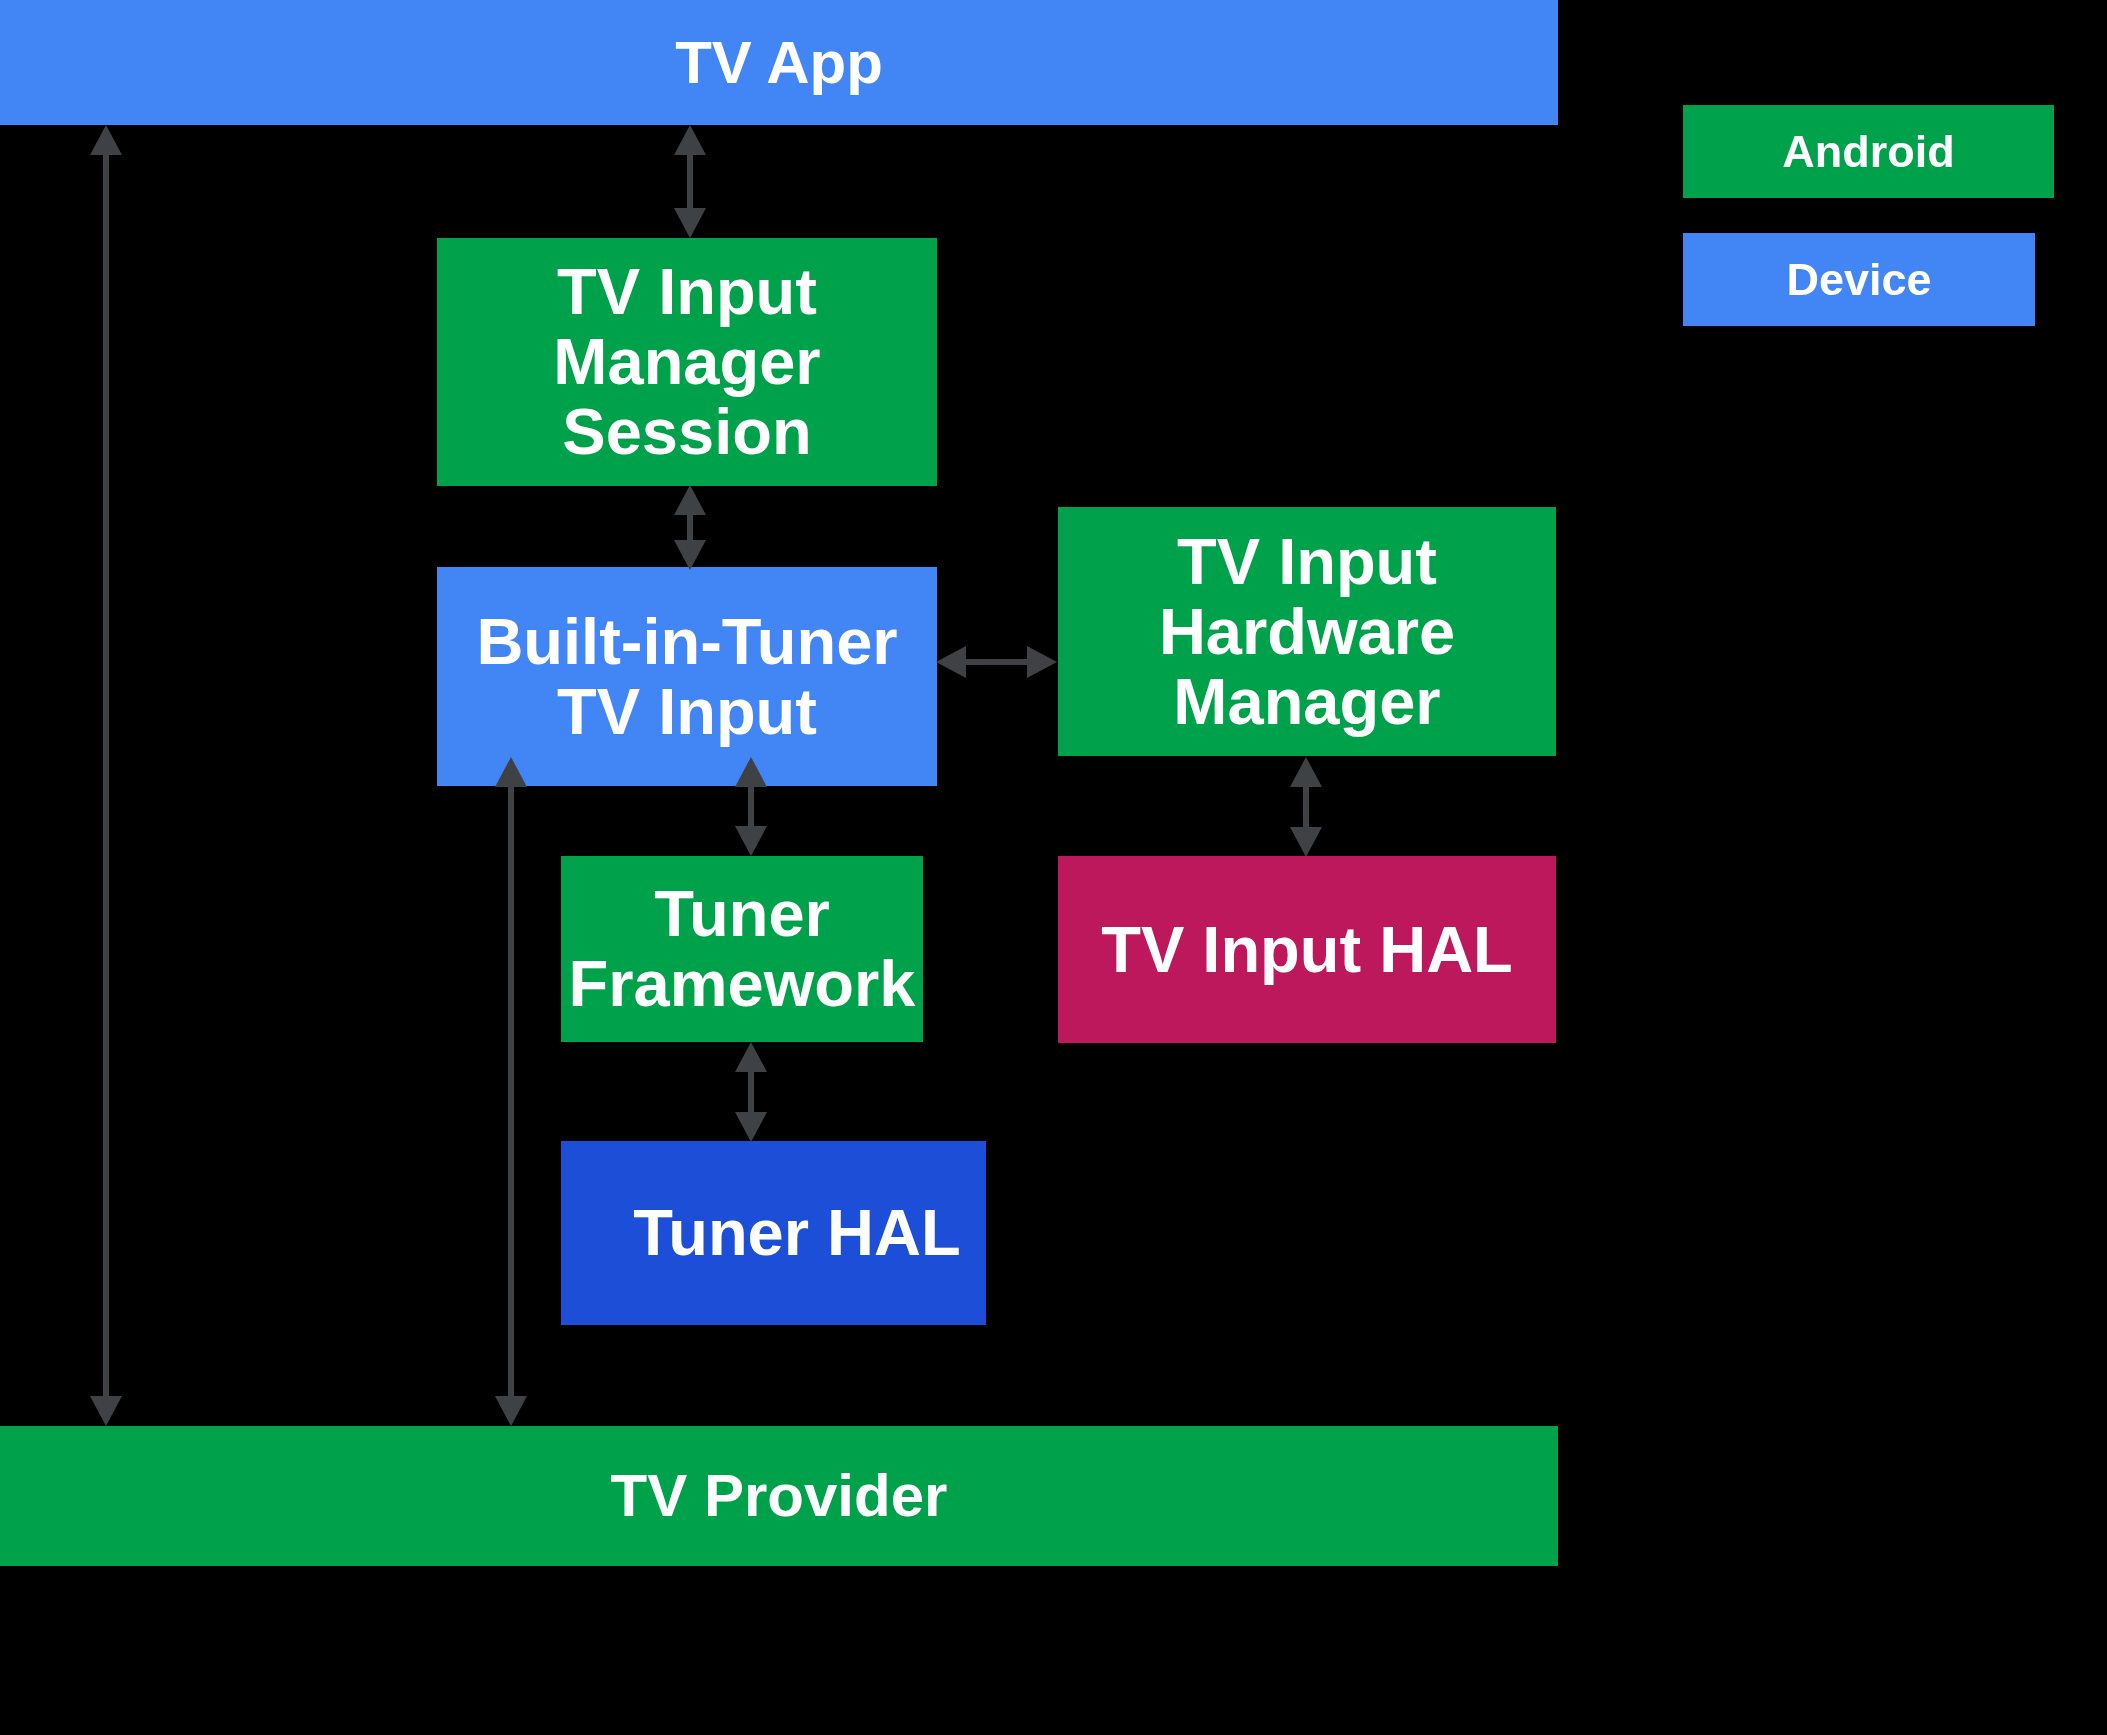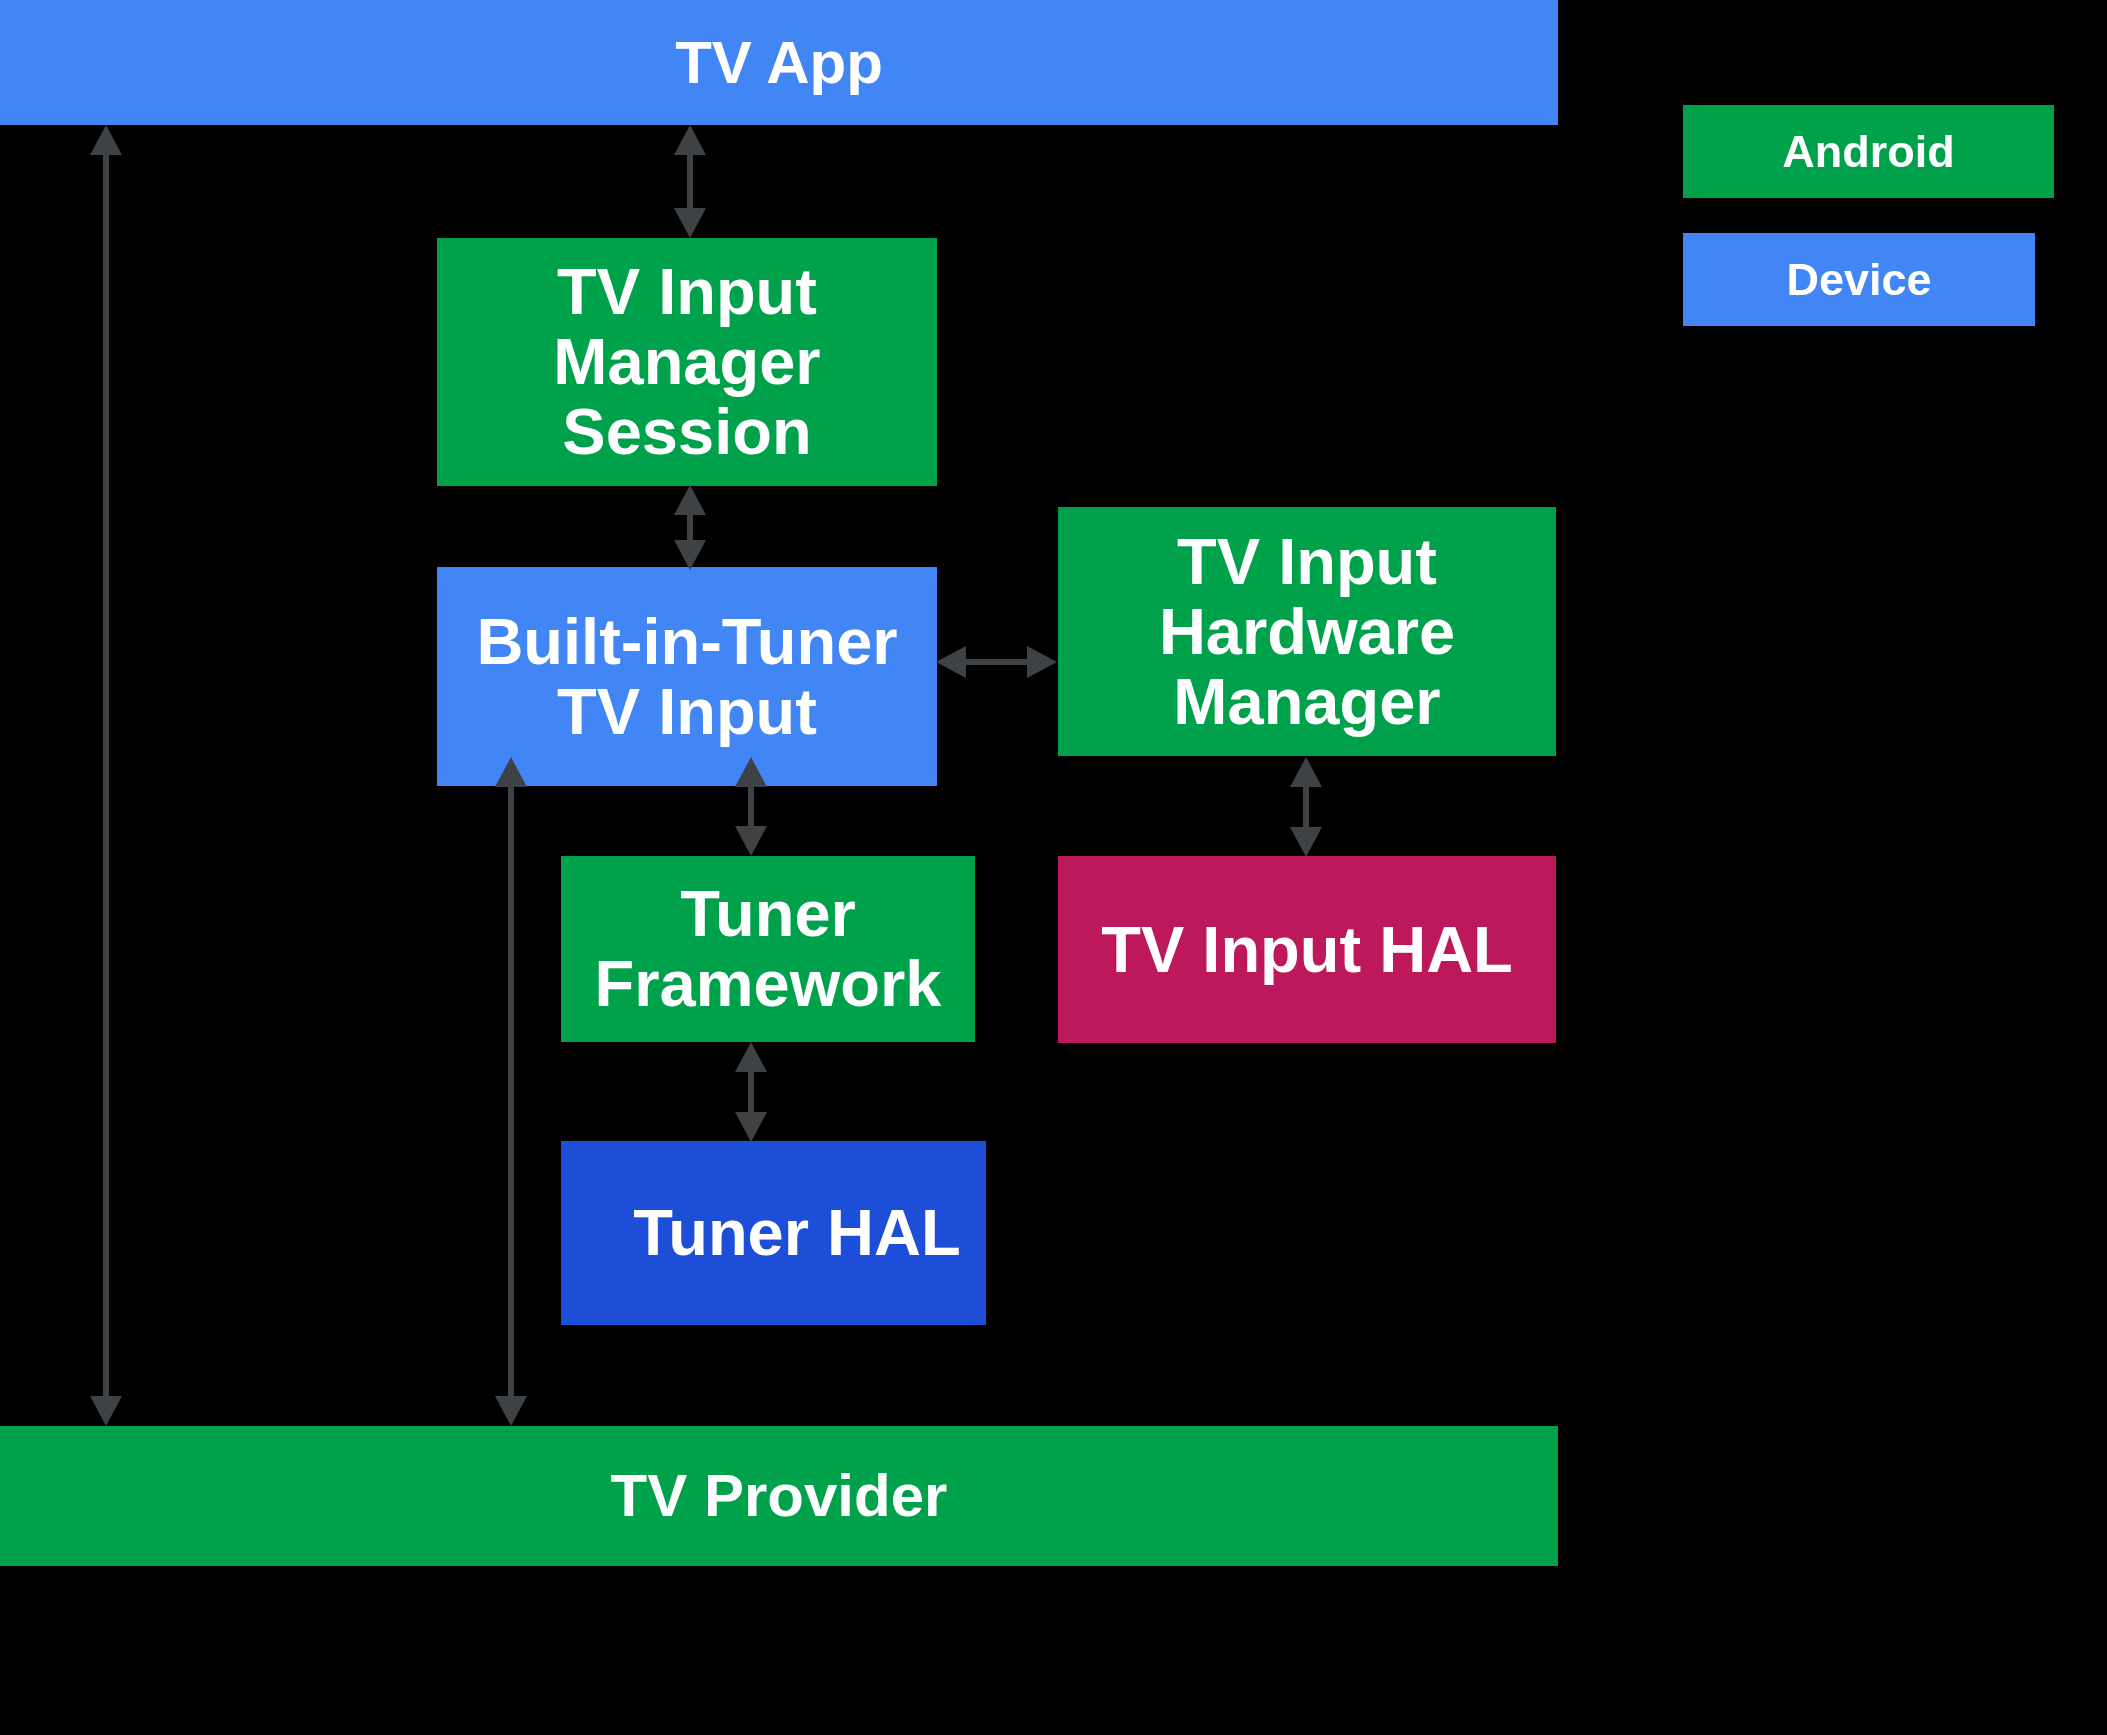--- a/index.html
+++ b/index.html
@@ -28,21 +28,21 @@
   .node .line { display: block; }
   .box-label { font-size: 65px; line-height: 70px; }
   .bar-label { font-size: 60px; line-height: 68px; }
   .legend-label { font-size: 45px; line-height: 50px; }
 
   
   .tv-app        { left: 0;      top: 0;      width: 1558px; height: 125px; }
   .tims          { left: 437px;  top: 238px;  width: 500px;  height: 248px; }
   .bit           { left: 437px;  top: 558px;  width: 500px;  height: 219px; margin-top: 9px; }
   .tihm          { left: 1058px; top: 507px;  width: 498px;  height: 249px; }
-  .tf            { left: 561px;  top: 856px; width: 414px;  height: 186px; }
+  .tf            { left: 561px;  top: 856px; width: 362px;  height: 186px; }
   .thal          { left: 561px;  top: 1141px; width: 378px;  height: 184px; }
   .tihal         { left: 1058px; top: 856px; width: 498px;  height: 187px; }
   .tv-provider   { left: 0;      top: 1426px; width: 1558px; height: 140px; }
   .legend-android{ left: 1683px; top: 105px;  width: 371px;  height: 93px; }
   .legend-device { left: 1683px; top: 233px;  width: 352px;  height: 93px; }
 
   
   .arrow-v { position: absolute; width: 32px; }
   .arrow-v .shaft {
     position: absolute; left: 13px; top: 27px; bottom: 27px; width: 6.2px;

